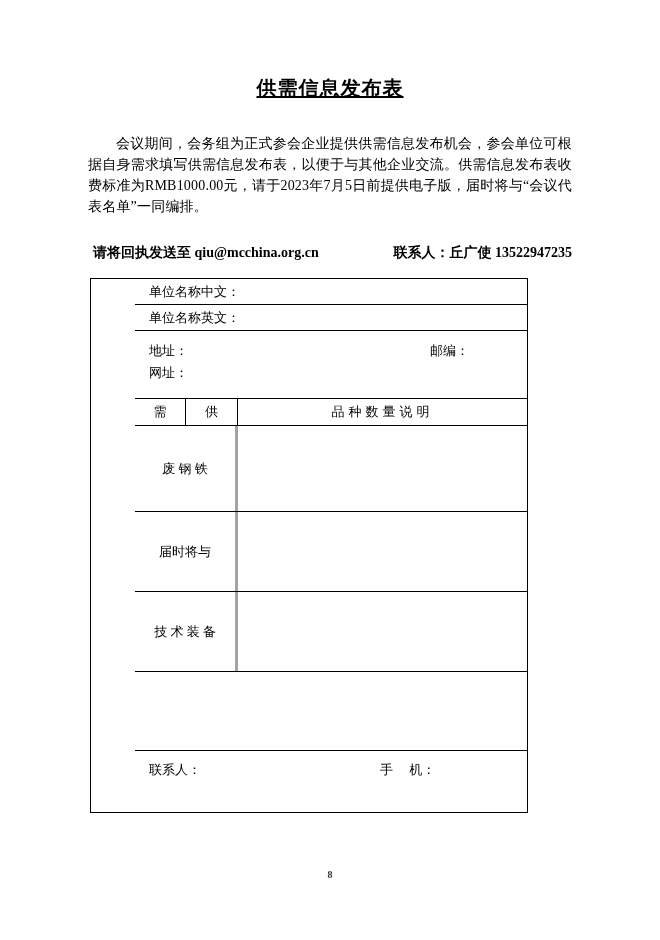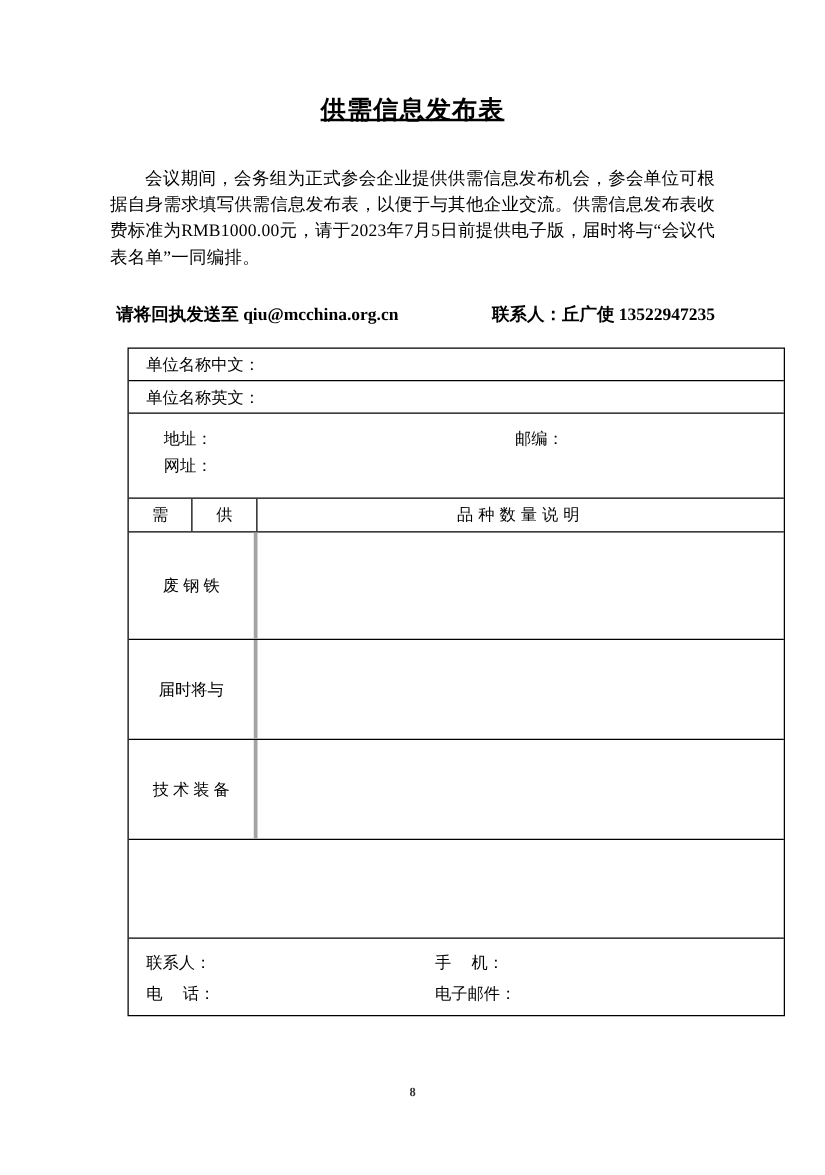--- a/index.html
+++ b/index.html
@@ -24,30 +24,31 @@
     text-align: justify; text-indent: 2em;
     letter-spacing: 0.2px;
   }
   .contact-row {
     position: absolute; top: 243px; left: 88px; width: 484px;
     display: flex; justify-content: space-between;
     font-size: 14px; font-weight: bold; line-height: 20px;
     padding-left: 5px;
   }
   .form-table {
-    position: absolute; top: 278px; left: 102px;
-    width: 526px; height: 535px;
+    position: absolute; top: 278px; left: 90px;
+    width: 438px; height: 535px;
     border: 1px solid #000;
     font-size: 13px;
+    padding-left: 44px;
   }
   .row { border-bottom: 1px solid #000; overflow: hidden; }
   .row:last-child { border-bottom: none; }
   .r-simple { height: 26px; line-height: 25px; padding-left: 14px; }
   .r-addr { height: 68px; padding: 9px 0 0 14px; }
-  .r-addr .line { display: flex; line-height: 22px; margin-left: 14px; }
+  .r-addr .line { display: flex; line-height: 22px; }
   .r-addr .w1 { width: 281px; }
   .r-head { height: 27px; display: flex; }
   .r-head .cell {
     line-height: 26px; text-align: center;
   }
   .c-need  { width: 51px;  border-right: 1px solid #000; }
   .c-supply{ width: 52px;  border-right: 1px solid #000; }
   .c-desc  { flex: 1; letter-spacing: 4px; }
   .r-cat { display: flex; }
   .h86 { height: 86px; }
@@ -123,21 +124,17 @@
 
   <div class="row r-cat h79">
     <div class="cat-content"></div>
   </div>
 
   <div class="row r-foot">
     <div class="line">
       <span class="w2">联系人：</span>
       <span>手　 机：</span>
     </div>
-    <div class="line">
-      <span class="w2">电　 话：</span>
-      <span>电子邮件：</span>
-    </div>
   </div>
 
 </div>
 
 <div class="page-number">8</div>
 
 </body></html>

